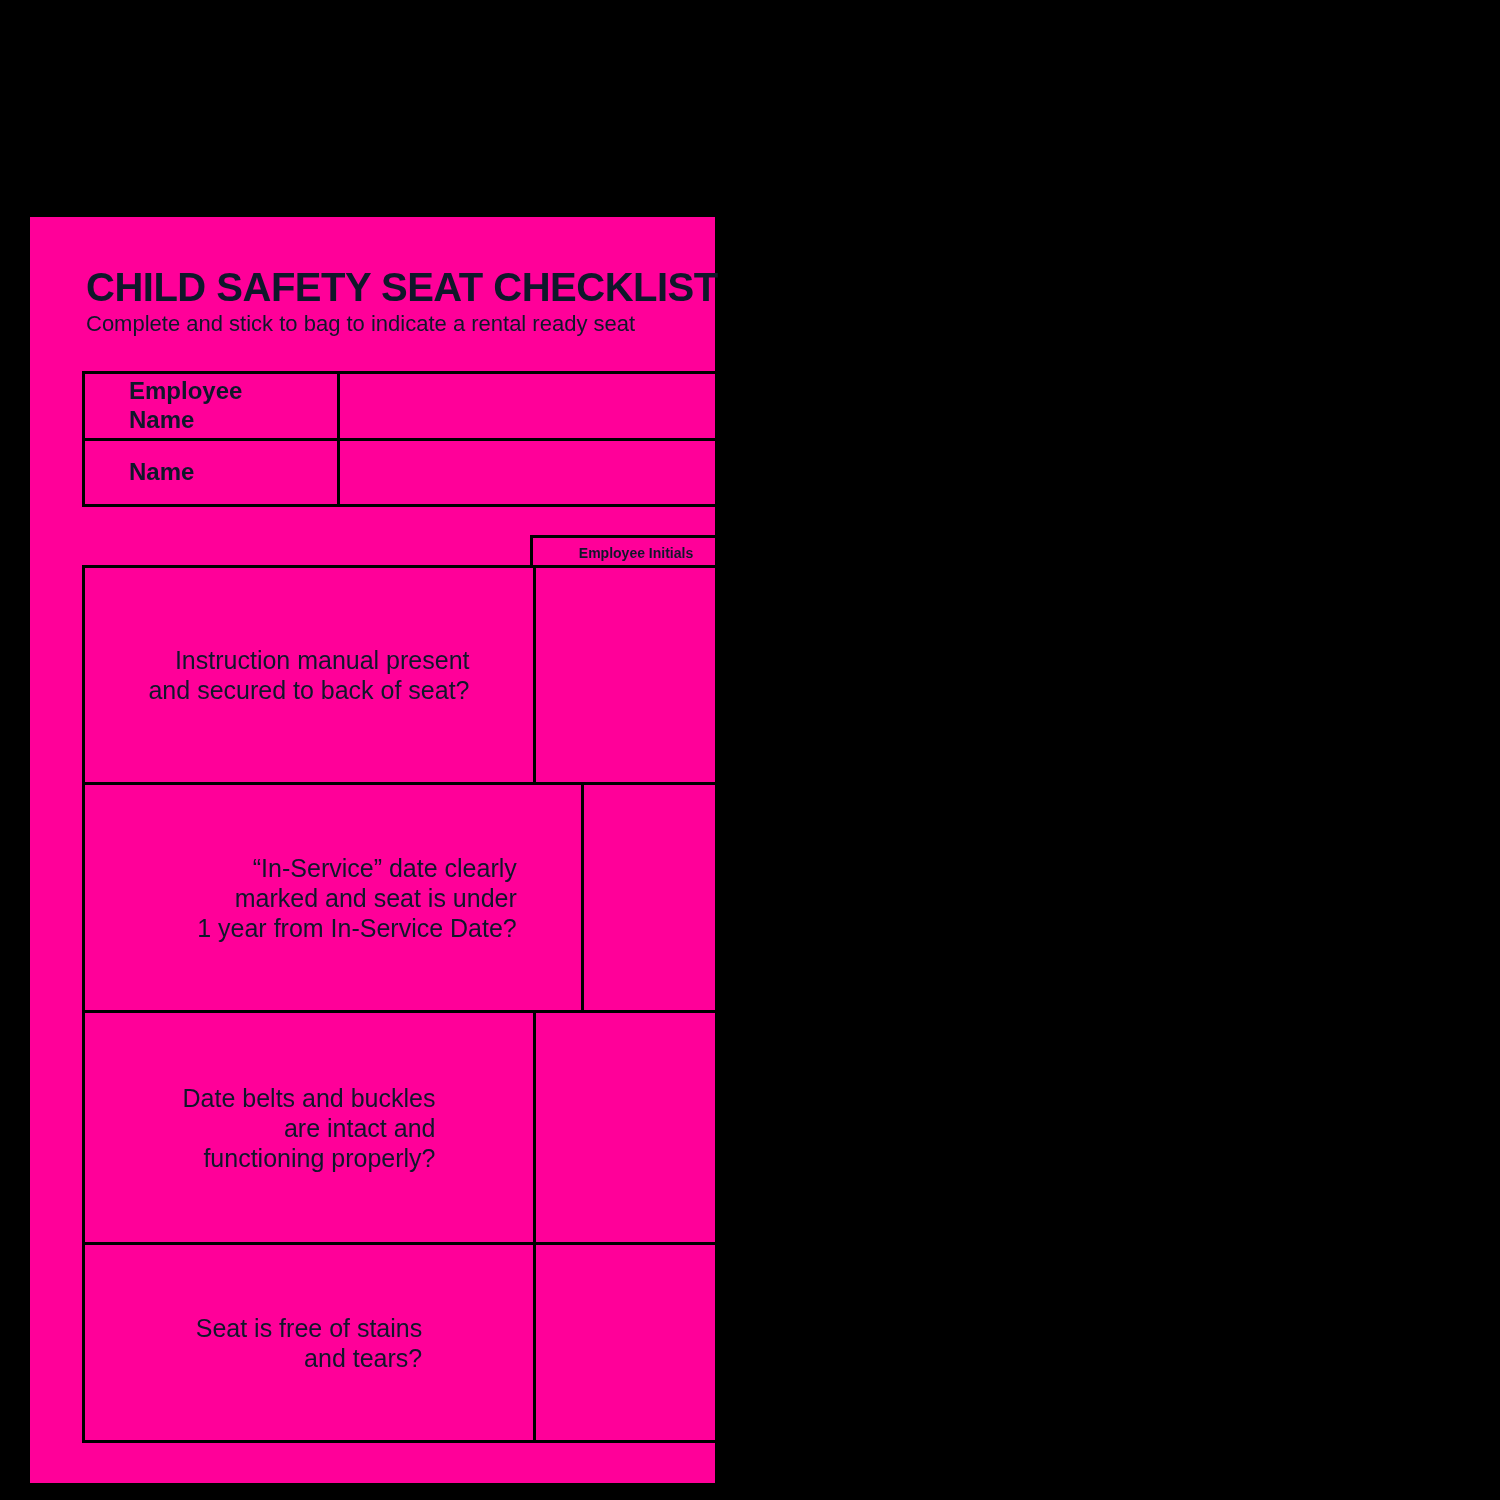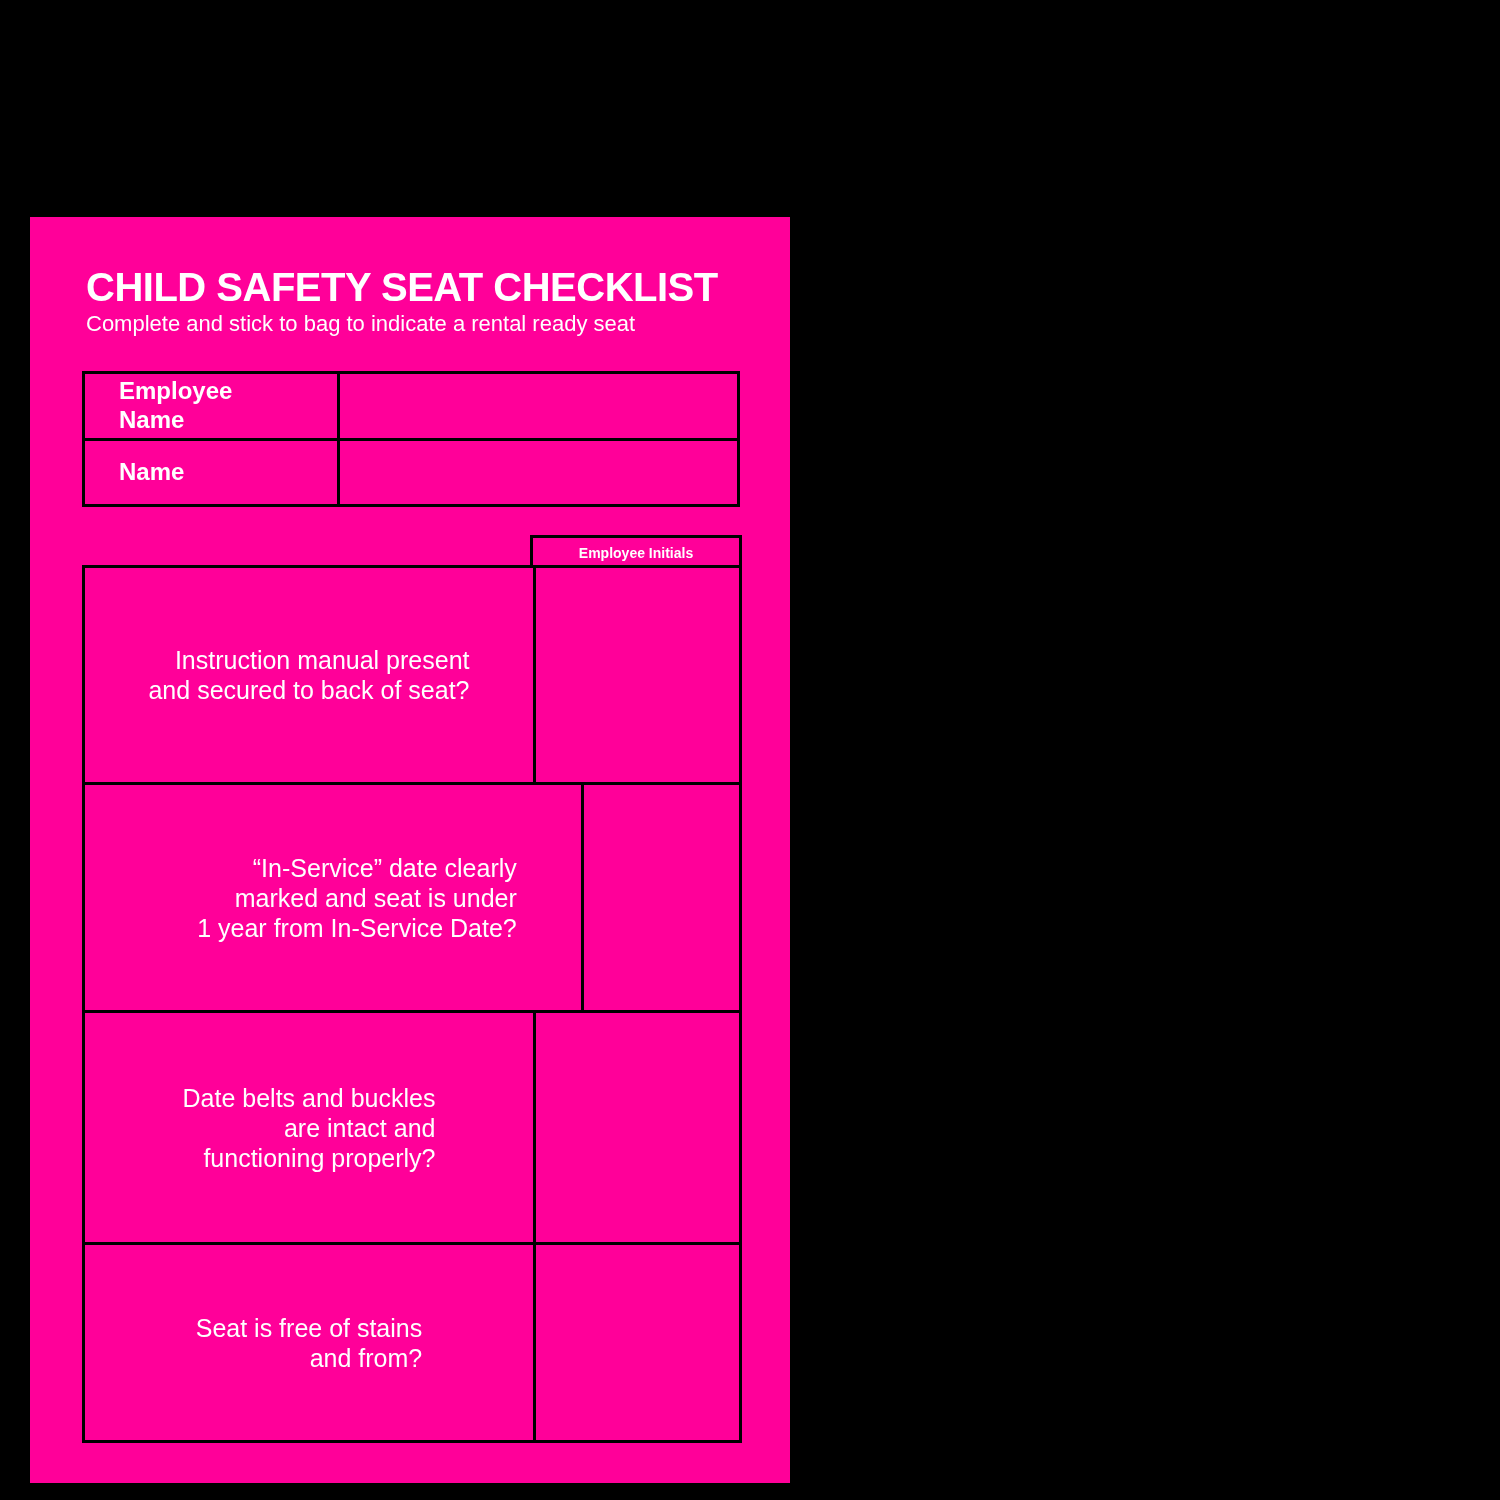--- a/index.html
+++ b/index.html
@@ -14,24 +14,24 @@
   .canvas {
     position: relative;
     width: 1500px;
     height: 1500px;
     background: #000000;
   }
   .paper {
     position: absolute;
     left: 30px;
     top: 217px;
-    width: 760px;
+    width: 685px;
     height: 1266px;
     background: #ff0099;
-    color: #ffffff;
+    color: #0f172a;
   }
   .title {
     position: absolute;
     left: 56px;
     top: 48px;
     margin: 0;
     font-size: 40px;
     font-weight: bold;
     line-height: 1.1;
     letter-spacing: -0.5px;
@@ -64,21 +64,21 @@
   .info-row + .info-row {
     border-top: 3px solid #000000;
     height: 63px;
   }
   .info-label-cell {
     box-sizing: border-box;
     width: 255px;
     border-right: 3px solid #000000;
     display: flex;
     align-items: center;
-    padding-left: 34px;
+    padding-left: 44px;
   }
   .info-label-text {
     font-size: 24px;
     font-weight: bold;
     line-height: 1.2;
     white-space: pre-line;
   }
   .info-value-cell {
     flex: 1;
   }
@@ -182,20 +182,20 @@
         <div class="q-cell">
           <div class="q-text">Date belts and buckles
 are intact and
 functioning properly?</div>
         </div>
         <div class="i-cell"></div>
       </div>
       <div class="check-row">
         <div class="q-cell">
           <div class="q-text">Seat is free of stains
-and from?</div>
+and tears?</div>
         </div>
         <div class="i-cell"></div>
       </div>
     </div>
 
   </div>
 </div>
 
 </body></html>

